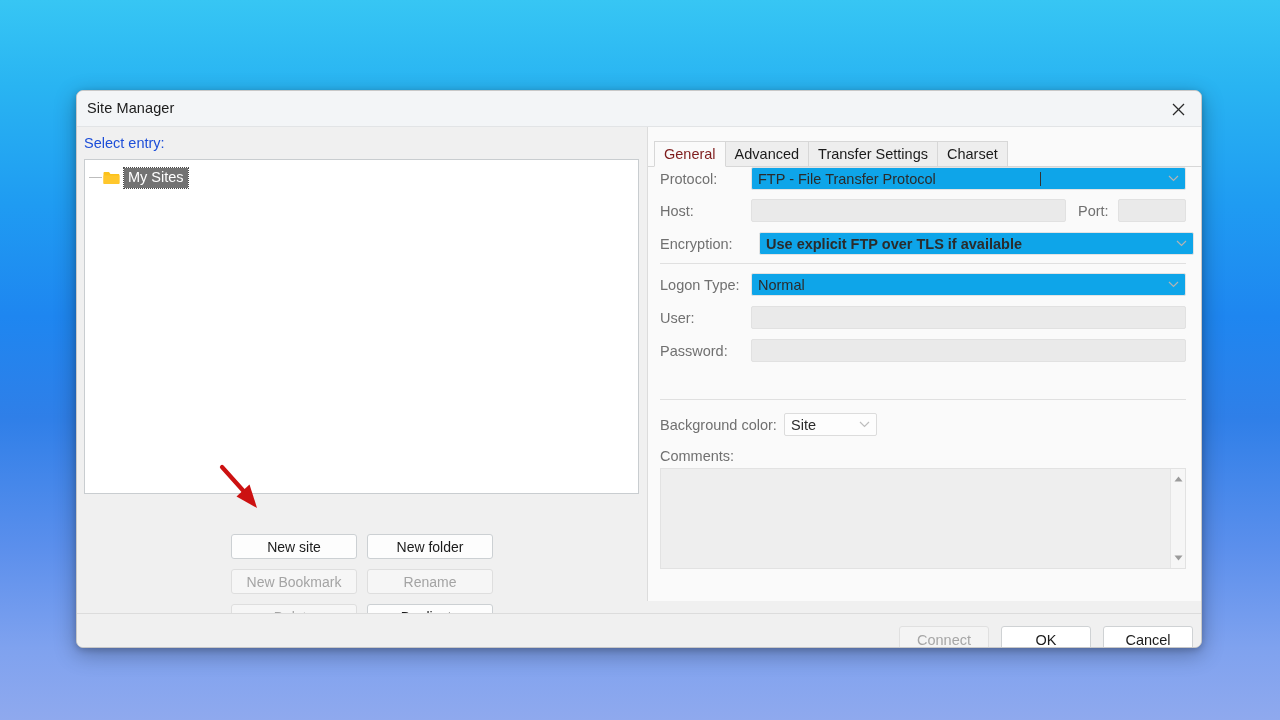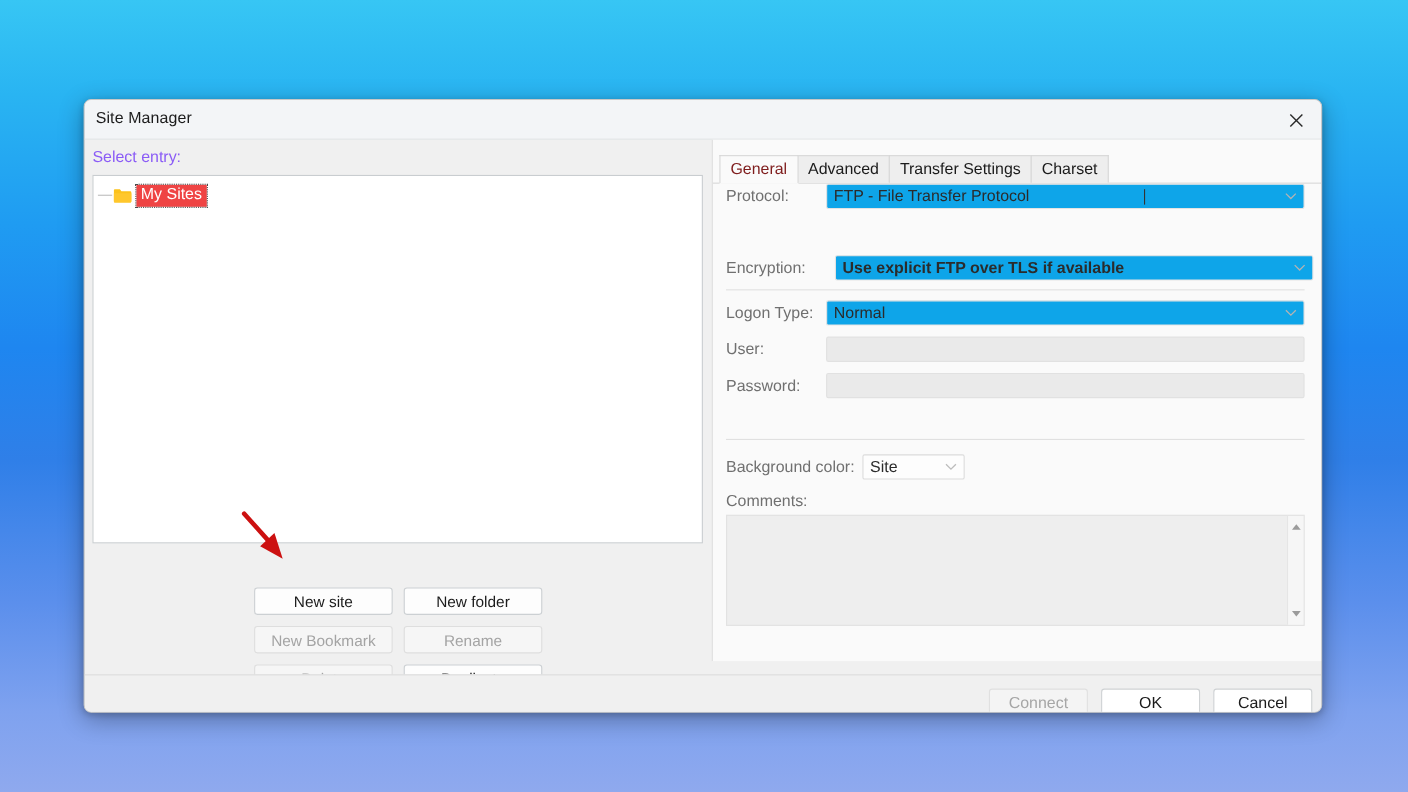--- a/index.html
+++ b/index.html
@@ -53,21 +53,21 @@
   }
   #close-btn svg { display: block; }
 
   
   #left-pane {
     position: absolute; left: 0; top: 36px;
     width: 570px; height: 474px;
   }
   #select-entry-label {
     position: absolute; left: 7px; top: 8px;
-    font-size: 14.5px; color: #8b5cf6; text-align: right;
+    font-size: 14.5px; color: #1d4ed8; text-align: right;
   }
   #tree-view {
     position: absolute; left: 7px; top: 32px;
     width: 555px; height: 335px;
     background: #ffffff;
     border: 1px solid #c9cdd0;
   }
   #tree-row {
     position: absolute; left: 4px; top: 7px;
     height: 21px;
@@ -75,21 +75,21 @@
   }
   .tree-connector {
     width: 13px; height: 1px;
     background: #bdbdbd;
     margin-right: 1px;
   }
   .folder-icon { display: block; }
   #tree-label {
     margin-left: 4px;
     padding: 1px 4px 2px 4px;
-    background: #ef4444;
+    background: #737373;
     color: #ffffff;
     font-size: 14.5px;
     line-height: 17px;
     outline: 1px dotted #4a4a4a;
     outline-offset: 0px;
   }
 
   
   #left-buttons {
     position: absolute; left: 154px; top: 407px;
@@ -344,20 +344,26 @@
           <span class="field-label">Protocol:</span>
           <div class="combo" style="left:103px; width:435px;">
             <span class="combo-text">FTP - File Transfer Protocol</span>
             <span class="caret" style="position:absolute;left:287px;"></span>
             <svg class="chev" width="11" height="7" viewBox="0 0 11 7" aria-hidden="true">
               <polyline points="1,1 5.5,5.5 10,1" fill="none" stroke="#b3b3b3" stroke-width="1.2"></polyline>
             </svg>
           </div>
         </div>
 
+        <div class="field-row" style="top:32px;">
+          <span class="field-label">Host:</span>
+          <div class="textinput" style="left:103px; width:315px;" title=""></div>
+          <span class="field-label" style="left:430px;">Port:</span>
+          <div class="textinput" style="left:470px; width:68px;" title=""></div>
+        </div>
 
         <div class="field-row" style="top:65px;">
           <span class="field-label">Encryption:</span>
           <div class="combo" style="left:111px; width:435px;font-weight:bold;">
             <span class="combo-text">Use explicit FTP over TLS if available</span>
             <svg class="chev" width="11" height="7" viewBox="0 0 11 7" aria-hidden="true">
               <polyline points="1,1 5.5,5.5 10,1" fill="none" stroke="#b3b3b3" stroke-width="1.2"></polyline>
             </svg>
           </div>
         </div>

